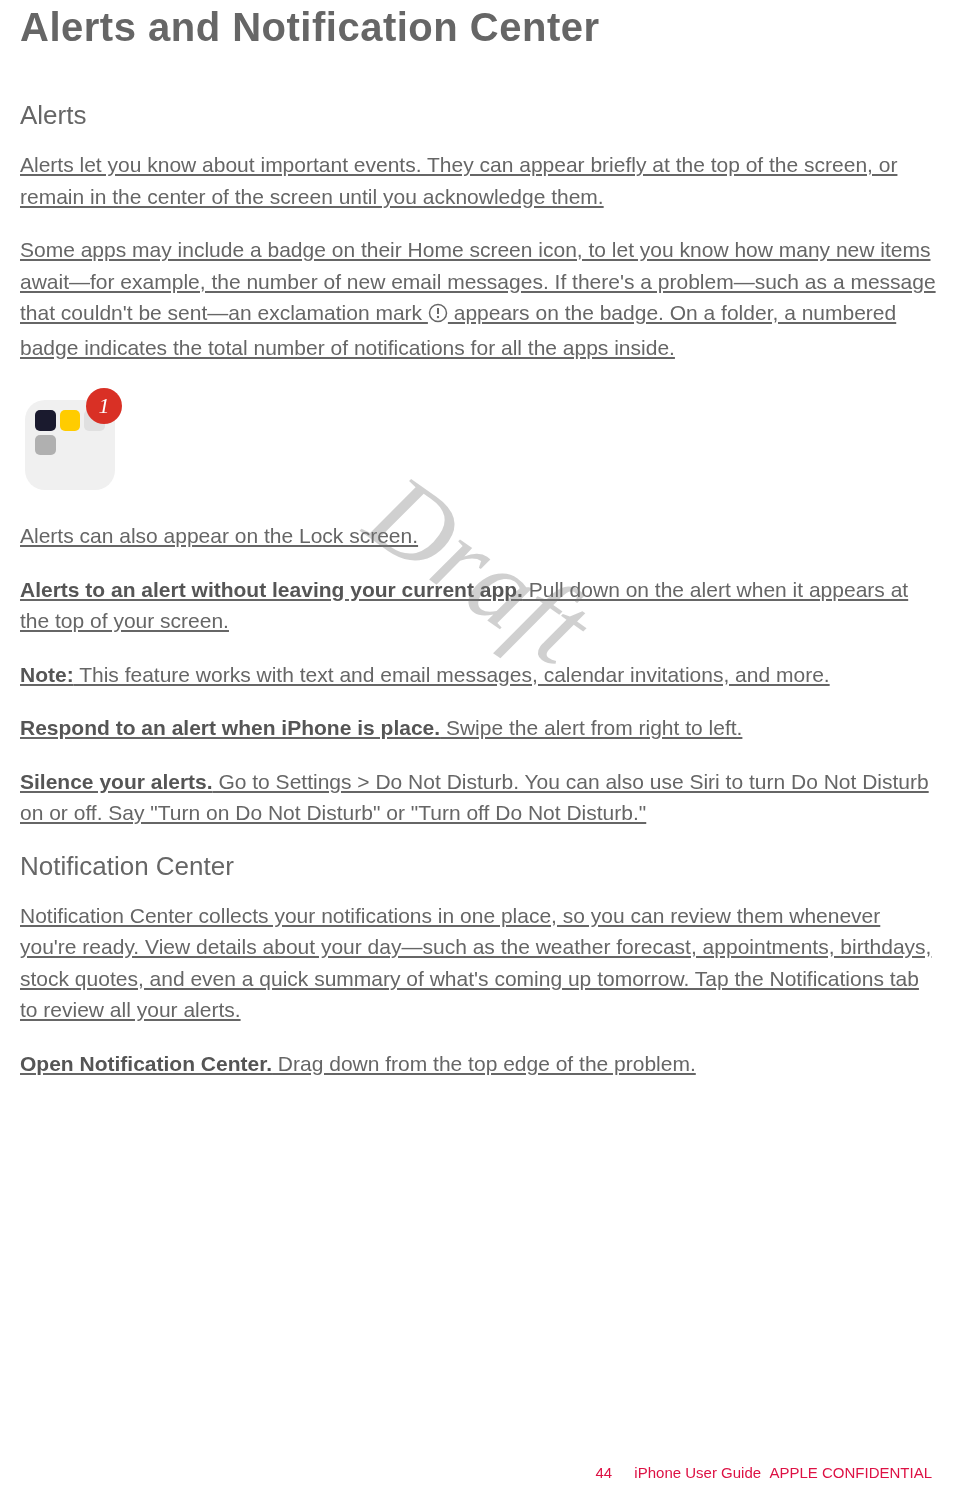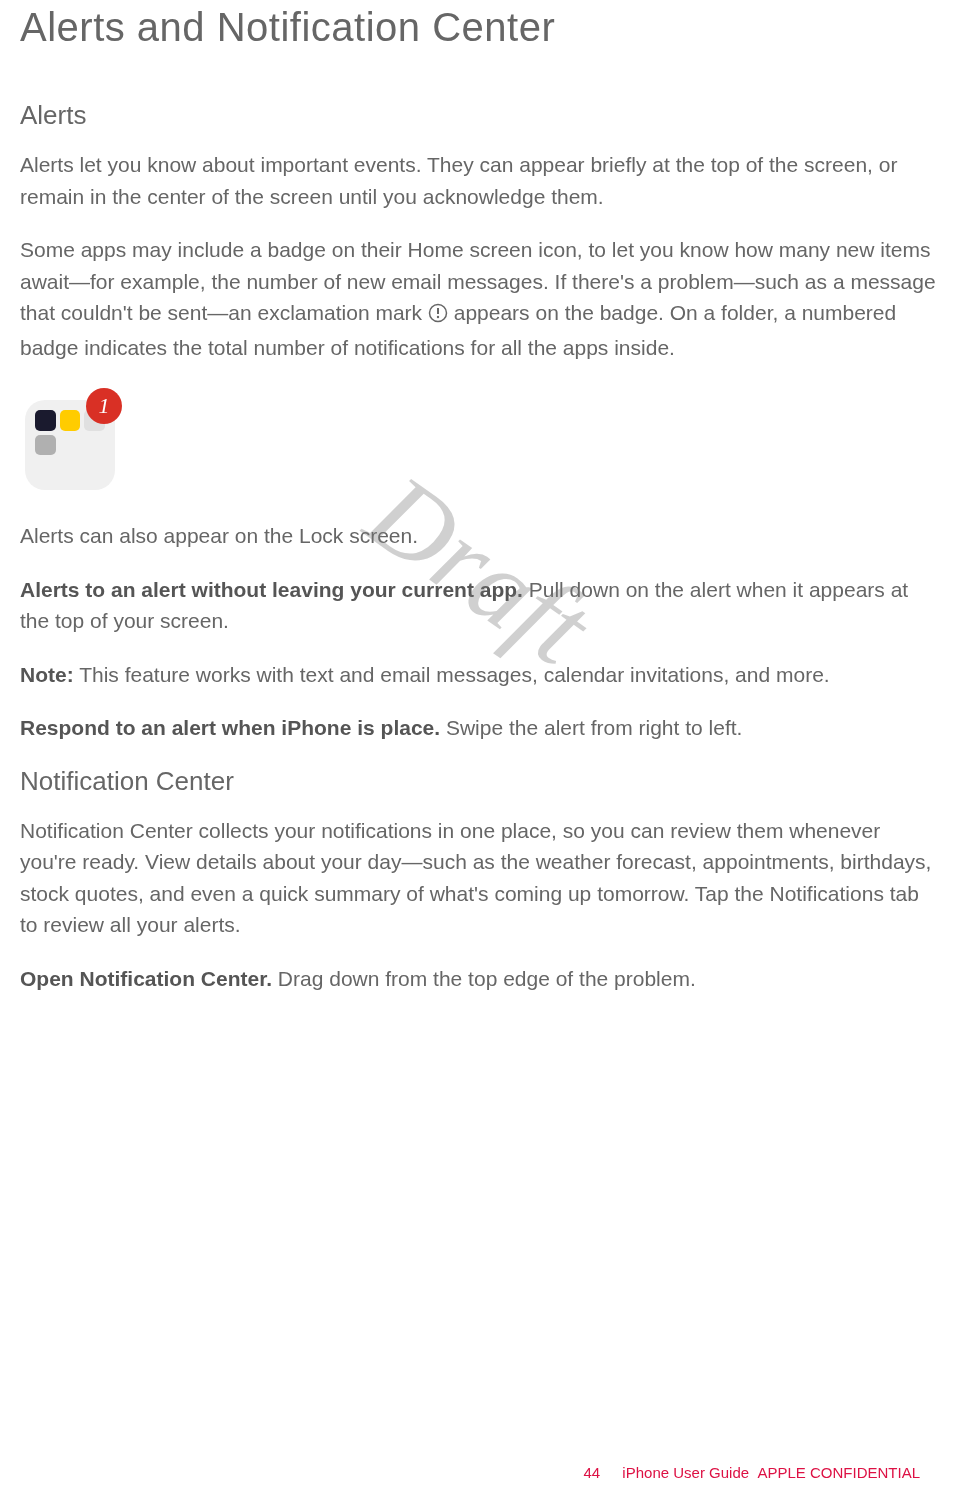--- a/index.html
+++ b/index.html
@@ -9,36 +9,37 @@
       height: 1506px;
       background: #fff;
       position: relative;
       padding: 0 20px;
     }
     .content {
       padding-top: 5px;
     }
     h1 {
       font-size: 40px;
-      font-weight: 400;
+      font-weight: 700;
       color: #666;
       margin-bottom: 50px;
       letter-spacing: 0.5px;
     }
     h2 {
       font-size: 26px;
       font-weight: 400;
       color: #666;
       margin-bottom: 18px;
     }
     p {
       font-size: 21px;
       line-height: 1.5;
       color: #666;
       margin-bottom: 22px;
+      text-decoration: underline;
     }
     p .bold {
       font-weight: 700;
       color: #555;
     }
     .icon-inline {
       display: inline-block;
       vertical-align: -3px;
     }
     .folder-image {
@@ -93,21 +94,21 @@
       color: rgba(120, 120, 120, 0.35);
       font-weight: 400;
       pointer-events: none;
       z-index: 10;
       font-style: italic;
       font-family: Georgia, "Times New Roman", serif;
     }
     .footer {
       position: absolute;
       bottom: 25px;
-      right: 38px;
+      right: 26px;
       font-size: 15px;
       color: #d14;
     }
     .footer .page-num {
       margin-right: 18px;
     }
   </style>
 </head>
 <body>
 
@@ -143,20 +144,23 @@
   </p>
 
   <p>
     <span class="bold">Note:</span><span> This feature works with text and email messages, calendar invitations, and more.</span>
   </p>
 
   <p>
     <span class="bold">Respond to an alert when iPhone is place.</span><span> Swipe the alert from right to left.</span>
   </p>
 
+  <p>
+    <span class="bold">Silence your alerts.</span><span> Go to Settings &gt; Do Not Disturb. You can also use Siri to turn Do Not Disturb on or off. Say "Turn on Do Not Disturb" or "Turn off Do Not Disturb."</span>
+  </p>
 
 
   <h2>Notification Center</h2>
 
   <p>Notification Center collects your notifications in one place, so you can review them whenever you're ready. View details about your day—such as the weather forecast, appointments, birthdays, stock quotes, and even a quick summary of what's coming up tomorrow. Tap the Notifications tab to review all your alerts.</p>
 
   <p>
     <span class="bold">Open Notification Center.</span><span> Drag down from the top edge of the problem.</span>
   </p>
 </div>

